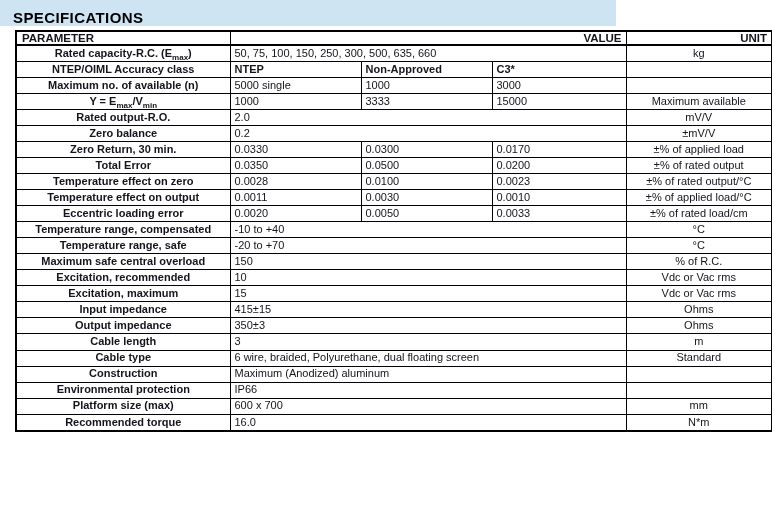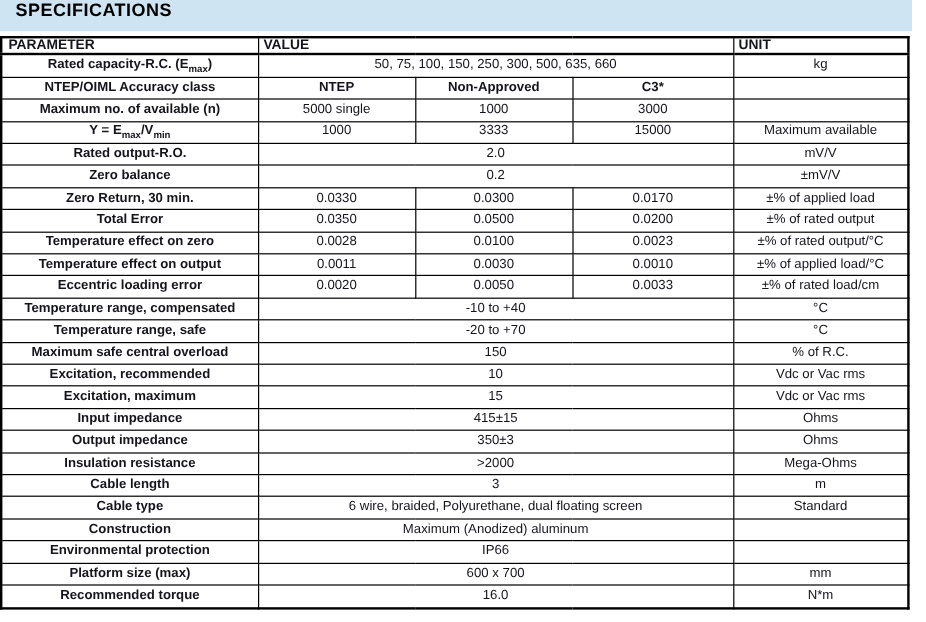--- a/index.html
+++ b/index.html
@@ -12,50 +12,50 @@
   html,body{margin:0;padding:0;}
   body{
     width:772px;height:518px;
     background:var(--bg);
     font-family:"Liberation Sans","DejaVu Sans",sans-serif;
     color:var(--text);
     overflow:hidden;
   }
   .page{position:relative;width:772px;height:518px;}
   .title-band{
-    position:absolute;left:0;top:0;width:760px;height:26px;
+    position:absolute;left:0;top:0;width:616px;height:26px;
     background:var(--band);
-    display:flex;align-items:flex-start;
+    display:flex;align-items:flex-end;
   }
   .title-band .title{
     font-size:15px;font-weight:bold;color:#000;
     letter-spacing:.4px;padding-left:13px;
   }
   table.spec{
-    position:absolute;left:0;top:30px;
-    width:756px;height:478px;
+    position:absolute;left:15px;top:30px;
+    width:756px;height:402px;
     border-collapse:collapse;table-layout:fixed;
     font-size:11px;
     padding-left:38px;
   }
   table.spec{border:2px solid var(--border);}
   table.spec td,table.spec th{
     border:1px solid var(--border);
     padding:0 4px;
     vertical-align:middle;
     line-height:1.05;
     overflow:hidden;white-space:nowrap;
   }
   tr.head th{
-    font-size:11.5px;font-weight:bold;text-align:left;
+    font-size:11.5px;font-weight:bold;text-align:right;
     border-bottom:2px solid var(--border);
   }
   tr.head th.param-h{text-align:left;padding-left:5px;}
   td.param{font-weight:bold;text-align:center;padding-left:5px;}
-  td.val{text-align:center;font-weight:normal;}
+  td.val{font-weight:normal;}
   td.val.bold{font-weight:bold;}
   td.unit{text-align:center;font-weight:normal;}
   sub{font-size:8px;line-height:0;}
 </style>
 </head>
 <body>
 
 <div class="page">
 
   <div class="title-band">
@@ -178,25 +178,20 @@
           <td class="param">Input impedance</td>
           <td colspan="3" class="val">415±15</td>
           <td class="unit">Ohms</td>
         </tr>
         <tr>
           <td class="param">Output impedance</td>
           <td colspan="3" class="val">350±3</td>
           <td class="unit">Ohms</td>
         </tr>
         <tr>
-          <td class="param">Insulation resistance</td>
-          <td colspan="3" class="val">&gt;2000</td>
-          <td class="unit">Mega-Ohms</td>
-        </tr>
-        <tr>
           <td class="param">Cable length</td>
           <td colspan="3" class="val">3</td>
           <td class="unit">m</td>
         </tr>
         <tr>
           <td class="param">Cable type</td>
           <td colspan="3" class="val">6 wire, braided, Polyurethane, dual floating screen</td>
           <td class="unit">Standard</td>
         </tr>
         <tr>

